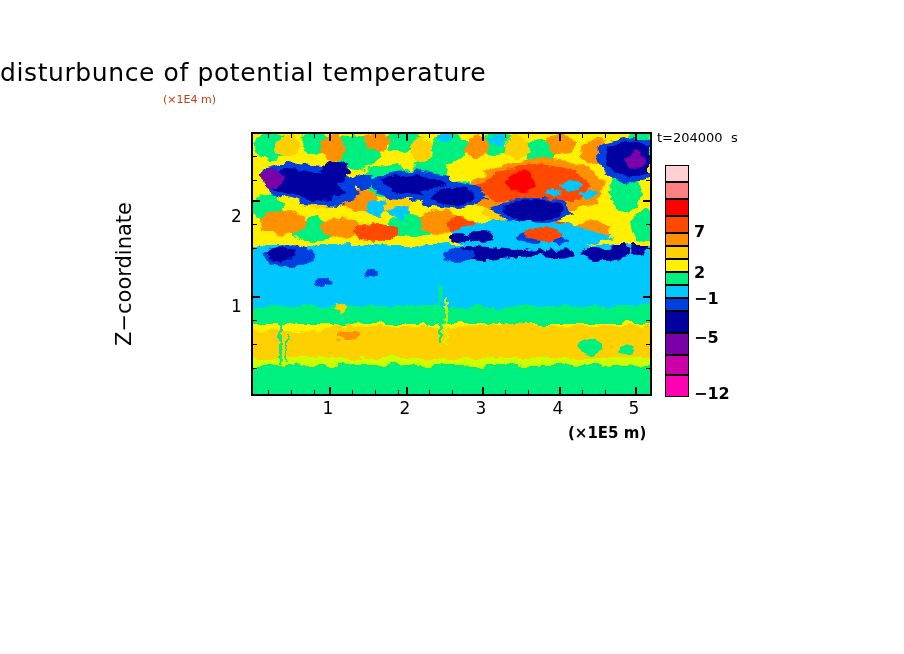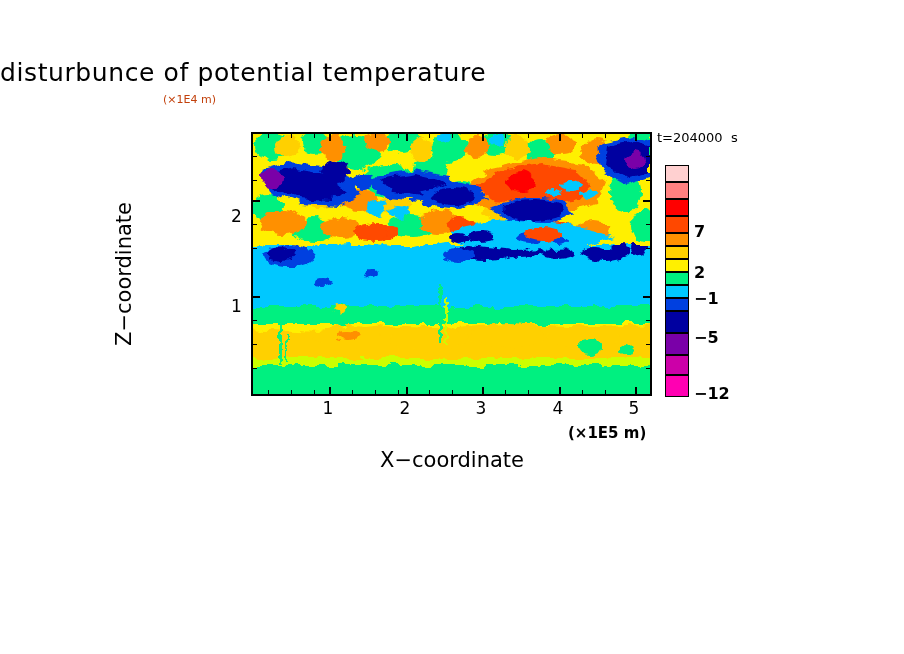--- a/index.html
+++ b/index.html
@@ -309,21 +309,20 @@
   <div class="xticklabel" style="left:328px">1</div>
   <div class="xticklabel" style="left:405px">2</div>
   <div class="xticklabel" style="left:481px">3</div>
   <div class="xticklabel" style="left:558px">4</div>
   <div class="xticklabel" style="left:634px">5</div>
 
   <div class="yticklabel" style="top:216px">2</div>
   <div class="yticklabel" style="top:306px">1</div>
 
   <div id="xaxis-units">(×1E5 m)</div>
-  <div id="xaxis-label">X−coordinate</div>
   <div id="yaxis-label">Z−coordinate</div>
 
   <svg id="colorbar-arrow" viewBox="0 0 24 40">
     <polygon points="12,1 22,39 2,39" fill="#FFD0D0" stroke="#000" stroke-width="1.6"></polygon>
   </svg>
 
   <div id="colorbar">
     <div class="cb-band" style="top:0px;height:17px;background:#FFD0D0"></div>
     <div class="cb-band" style="top:17px;height:17px;background:#FF8080"></div>
     <div class="cb-band" style="top:34px;height:17px;background:#FF0000"></div>

